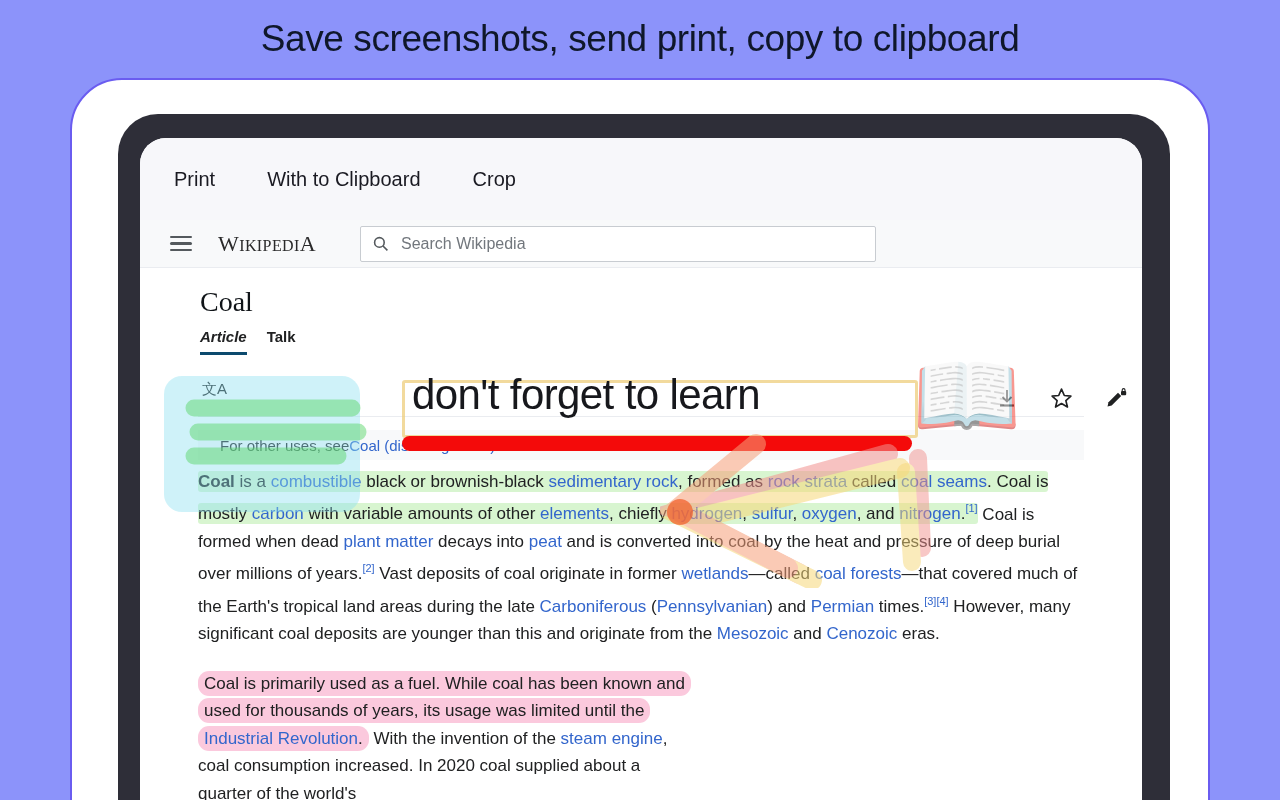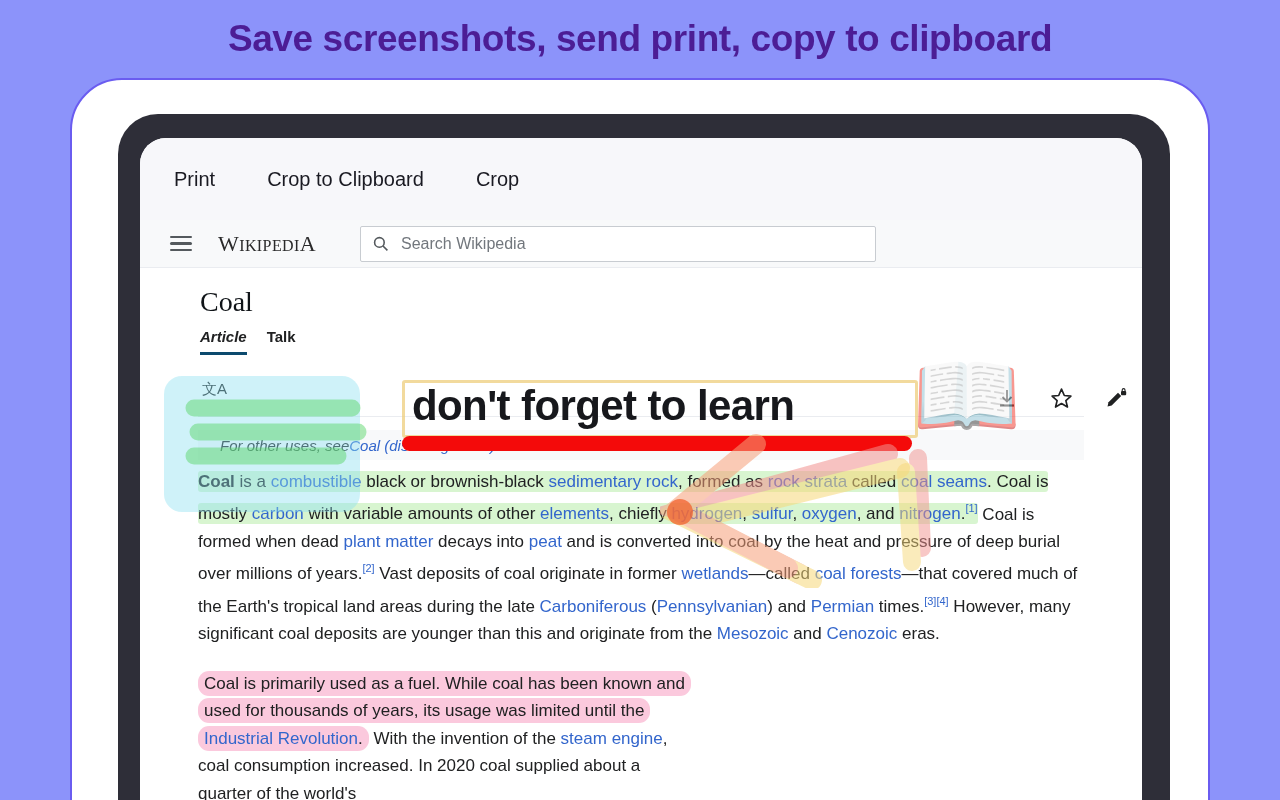--- a/index.html
+++ b/index.html
@@ -20,22 +20,22 @@
   
   .headline {
     position: absolute;
     top: 0; left: 0;
     width: 1280px;
     height: 78px;
     display: flex;
     align-items: center;
     justify-content: center;
     font-size: 37px;
-    font-weight: 700;
-    color: #4c1d95;
+    font-weight: 400;
+    color: #0f172a;
     letter-spacing: -0.4px;
     white-space: nowrap;
   }
 
   
   .device-outer {
     position: absolute;
     top: 78px;
     left: 70px;
     width: 1140px;
@@ -219,21 +219,20 @@
   .hatnote {
     position: absolute;
     top: 162px;
     left: 58px;
     width: 886px;
     height: 30px;
     background: #f8f9fa;
     display: flex;
     align-items: center;
     padding-left: 22px;
-    font-style: italic;
     font-size: 15px;
     color: #202122;
   }
   .hatnote a { color: #3366cc; text-decoration: none; }
 
   .icon-row {
     position: absolute;
     top: 118px;
     right: 14px;
     display: flex;
@@ -309,24 +308,24 @@
     position: absolute;
     top: 112px;
     left: 262px;
     width: 516px;
     height: 58px;
     border: 3px solid rgba(238, 206, 124, 0.75);
     border-radius: 3px;
   }
   .ann-note-text {
     position: absolute;
-    top: 114px;
+    top: 103px;
     left: 272px;
     font-size: 42px;
-    font-weight: 700;
+    font-weight: 400;
     color: #17181c;
     letter-spacing: -0.6px;
     white-space: nowrap;
   }
   .ann-red-line {
     position: absolute;
     top: 168px;
     left: 262px;
     width: 510px;
     height: 15px;
@@ -353,21 +352,21 @@
 
 <div class="headline">Save screenshots, send print, copy to clipboard</div>
 
 <div class="device-outer"></div>
 <div class="device-bezel"></div>
 
 <div class="screen">
 
   <div class="toolbar">
     <button class="tool-btn">Print</button>
-    <button class="tool-btn">Crop to Clipboard</button>
+    <button class="tool-btn">With to Clipboard</button>
     <button class="tool-btn">Crop</button>
   </div>
 
   <div class="wiki-topbar">
     <div class="hamburger">
       <span></span>
         <span></span>
         <span></span>
     </div>
     <div class="wiki-wordmark">W<span class="sm">IKIPEDI</span>A</div>

